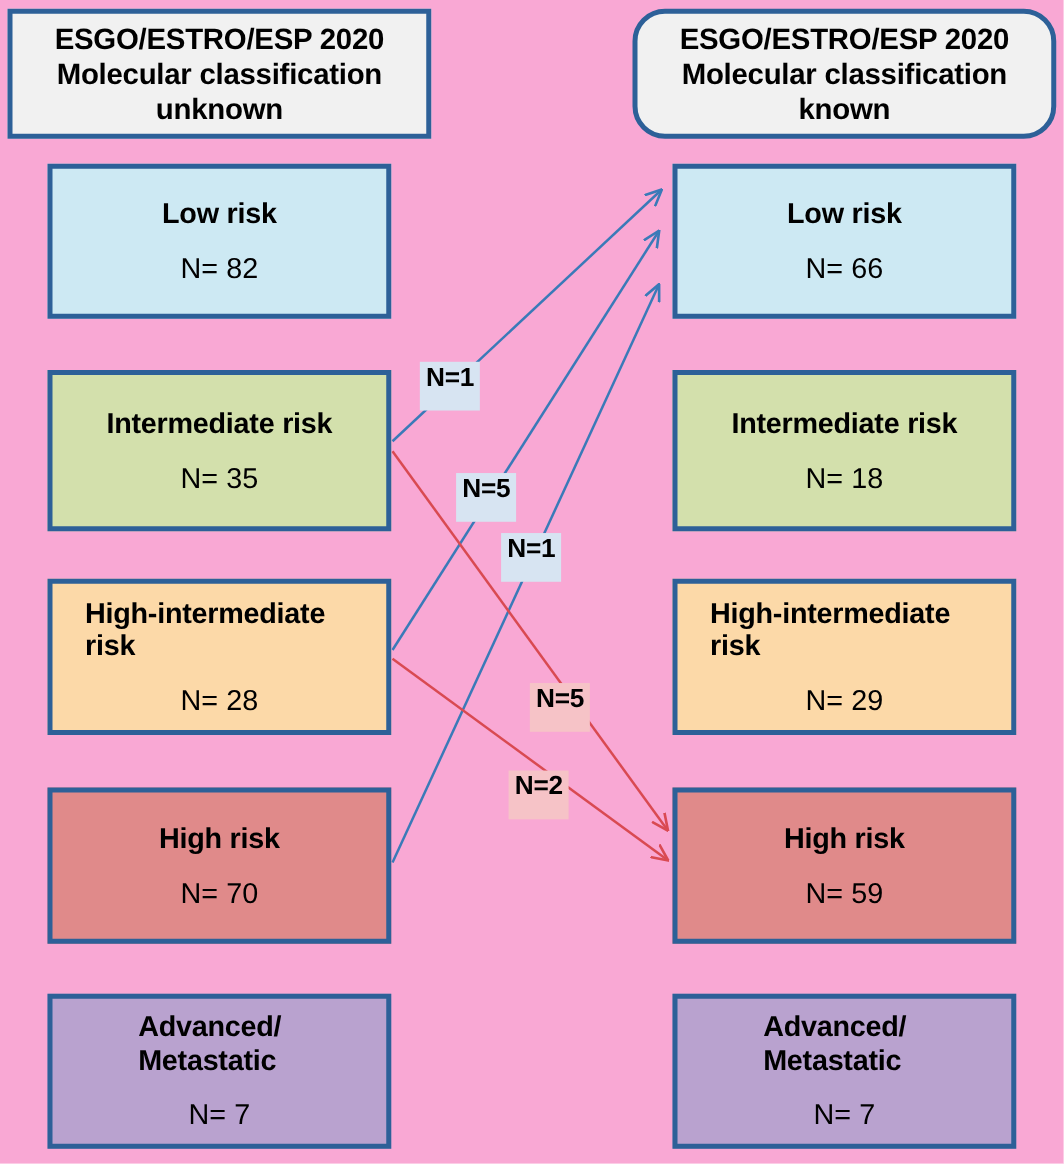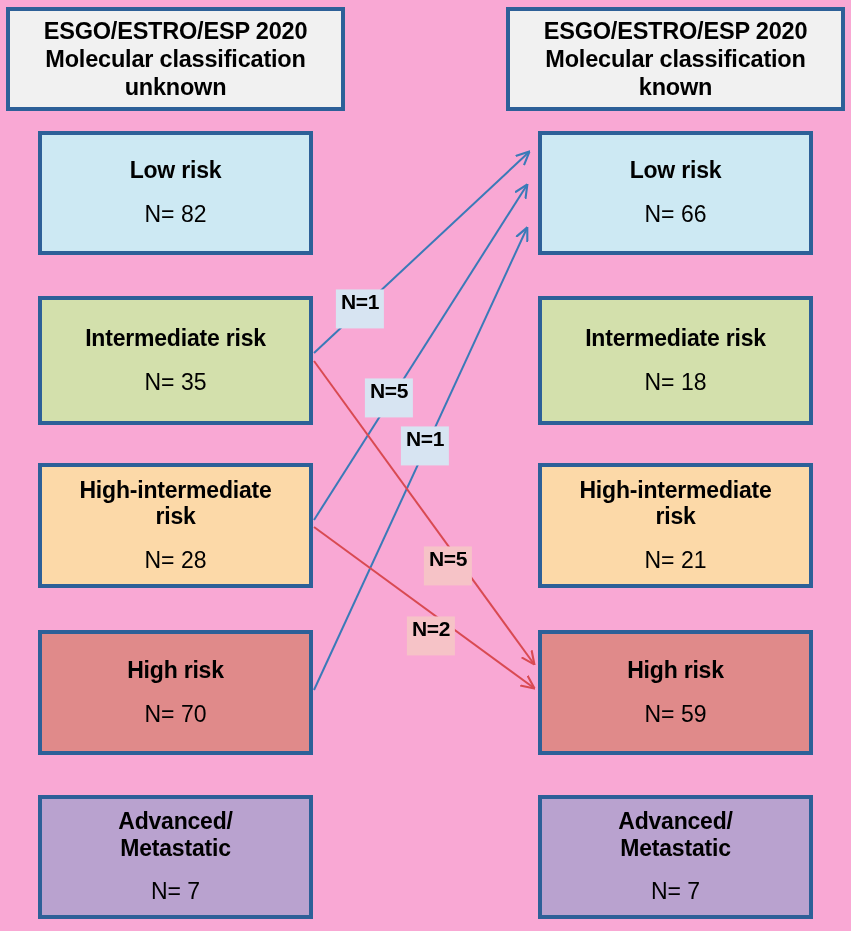--- a/index.html
+++ b/index.html
@@ -32,21 +32,20 @@
     padding: 0 6px;
   }
   .risk-box {
     position: absolute;
     box-sizing: border-box;
     border: 4px solid #2d6098;
     display: flex;
     flex-direction: column;
     align-items: center;
     justify-content: center;
-    text-align: center;
     color: #000000;
     padding: 0 4px;
   }
   .risk-title {
     font-weight: bold;
     font-size: 23px;
     line-height: 1.16;
     letter-spacing: -0.2px;
   }
   .risk-count {
@@ -78,21 +77,21 @@
   .flow-label.down { background: #f6c3c7; }
 </style>
 </head>
 <body>
 
 <div id="canvas">
 
   <div class="hdr-box" style="left:6px; top:7px; width:339px; height:104px;">
     <span>ESGO/ESTRO/ESP 2020 Molecular classification unknown</span>
   </div>
-  <div class="hdr-box" style="left:506px; top:7px; width:339px; height:104px;">
+  <div class="hdr-box" style="left:506px; top:7px; width:339px; height:104px;border-radius:26px;">
     <span>ESGO/ESTRO/ESP 2020 Molecular classification known</span>
   </div>
 
   <svg class="flows" viewBox="0 0 851 931">
     <defs>
       <marker id="ah-blue" viewBox="0 0 10 10" refX="9" refY="5" markerWidth="7" markerHeight="7" orient="auto-start-reverse">
         <path d="M 0 0.6 L 9.5 5 L 0 9.4" fill="none" stroke="#3a7ab8" stroke-width="1.5"></path>
       </marker>
       <marker id="ah-red" viewBox="0 0 10 10" refX="9" refY="5" markerWidth="7" markerHeight="7" orient="auto-start-reverse">
         <path d="M 0 0.6 L 9.5 5 L 0 9.4" fill="none" stroke="#d94a52" stroke-width="1.5"></path>
@@ -156,21 +155,21 @@
     <div class="risk-count">N= 66</div>
   </div>
 
   <div class="risk-box" style="left:538px; top:296px; width:275px; height:129px; background:#d3e0ac;">
     <div class="risk-title">Intermediate risk</div>
     <div class="risk-count">N= 18</div>
   </div>
 
   <div class="risk-box" style="left:538px; top:463px; width:275px; height:125px; background:#fcd9a8;">
     <div class="risk-title" style="max-width:215px;">High-intermediate risk</div>
-    <div class="risk-count">N= 21</div>
+    <div class="risk-count">N= 29</div>
   </div>
 
   <div class="risk-box" style="left:538px; top:630px; width:275px; height:125px; background:#e08a8a;">
     <div class="risk-title">High risk</div>
     <div class="risk-count">N= 59</div>
   </div>
 
   <div class="risk-box" style="left:538px; top:795px; width:275px; height:124px; background:#b9a2cf;">
     <div class="risk-title" style="max-width:130px;">Advanced/ Metastatic</div>
     <div class="risk-count">N= 7</div>

